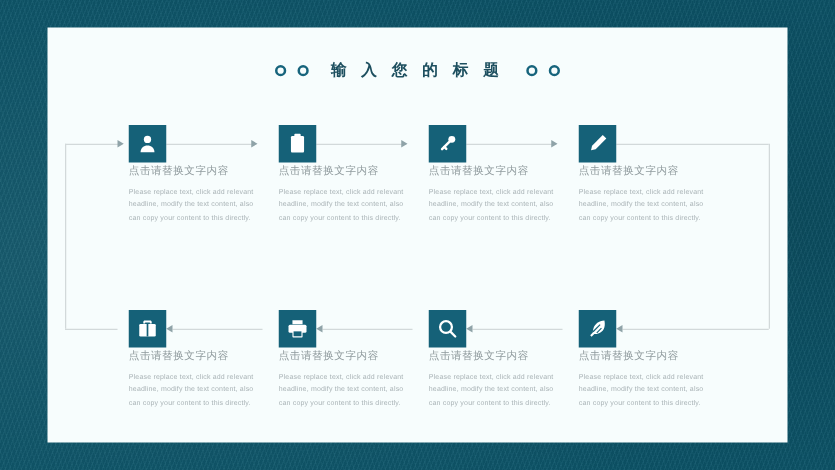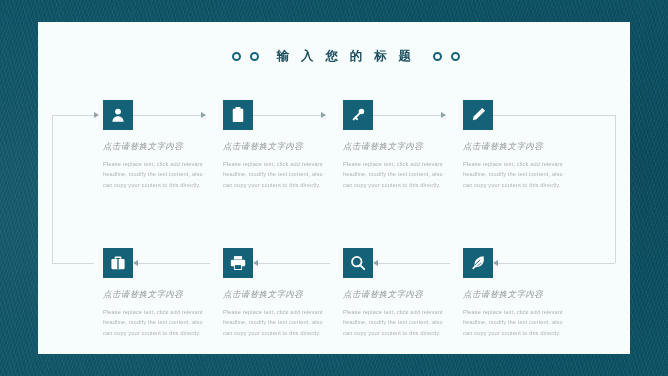--- a/index.html
+++ b/index.html
@@ -16,21 +16,21 @@
       radial-gradient(160% 120% at 12% 55%, rgba(255,255,255,.055) 0%, rgba(255,255,255,0) 55%),
       radial-gradient(120% 100% at 92% 45%, rgba(0,0,0,.10) 0%, rgba(0,0,0,0) 60%),
       #0c5468;
   }
   #card{
     position:absolute;left:38px;top:22px;width:592px;height:332px;
     background:#f7fdfd;
   }
   
   #title-bar{
-    position:absolute;left:12px;top:22px;width:592px;height:24px;
+    position:absolute;left:0;top:22px;width:592px;height:24px;
     display:flex;align-items:center;justify-content:center;gap:9px;
   }
   .ring{
     width:9px;height:9px;border-radius:50%;
     border:2.5px solid #17647c;box-sizing:border-box;
   }
   .ring.solid{border-color:#17647c;}
   #title-text{
     font-size:12.5px;color:#1d4f5f;letter-spacing:4.2px;
     font-weight:bold;margin:0 9px;white-space:nowrap;
@@ -48,22 +48,22 @@
     border-right:5px solid #8fa3a8;
   }
   
   .step{position:absolute;width:118px;}
   .icon-box{
     width:30px;height:30px;background:#156178;
     display:flex;align-items:center;justify-content:center;
   }
   .icon-box svg{display:block;}
   .step-title{
-    margin-top:11px;font-size:8.5px;color:#8f9a9d;
-    letter-spacing:.4px;white-space:nowrap;font-style:italic;
+    margin-top:1px;font-size:8.5px;color:#8f9a9d;
+    letter-spacing:.4px;white-space:nowrap;
   }
   .step-body{
     margin-top:6px;font-size:5.6px;line-height:1.85;
     color:#a9b3b6;width:108px;letter-spacing:.15px;
   }
 </style>
 </head>
 <body>
 
 <div id="slide">

